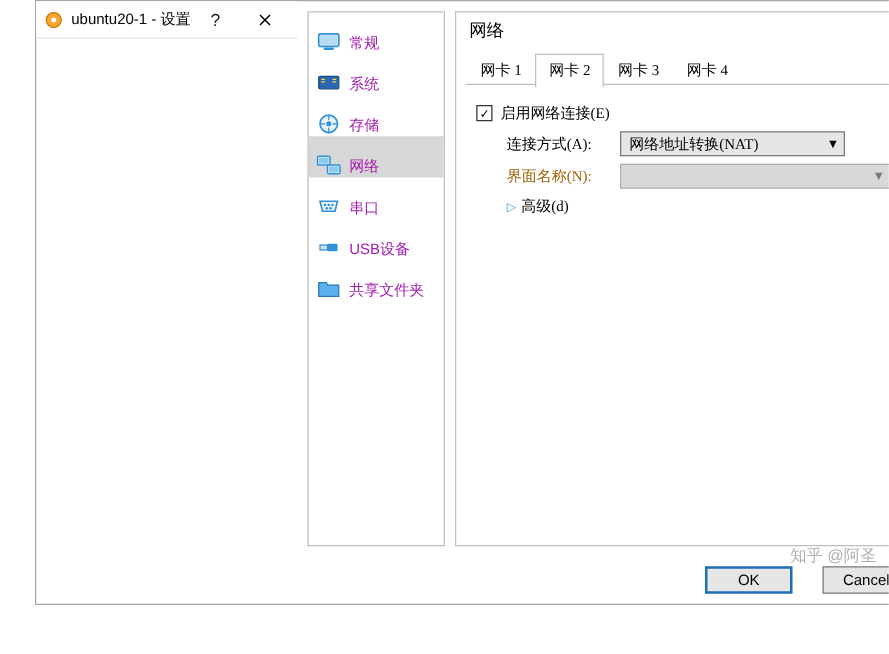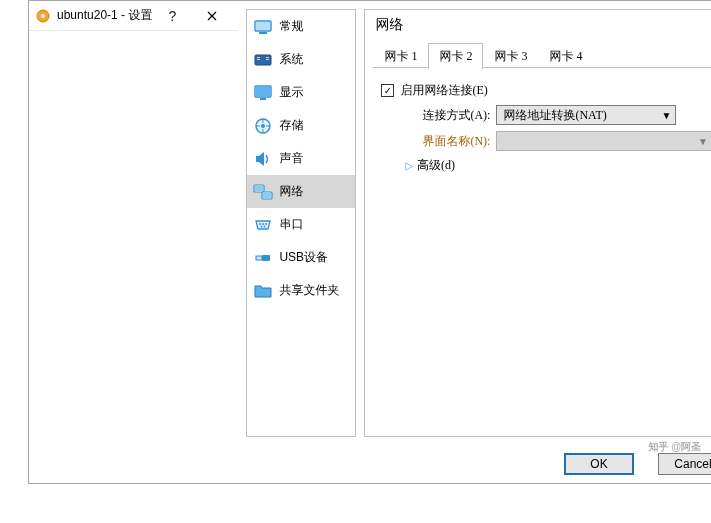--- a/index.html
+++ b/index.html
@@ -6,48 +6,48 @@
   body { margin: 0; font-family: "Segoe UI", "Microsoft YaHei", sans-serif; font-size: 12px; background: #fff; }
   .window { width: 711px; height: 484px; border: 1px solid #a6a6a6; display: flex; flex-direction: row; background: #fff; margin-left: 28px; }
   .titlebar { height: 30px; display: flex; align-items: center; padding: 0 6px; border-bottom: 1px solid #e6e6e6; background: #fff; }
   .title-icon { width: 16px; height: 16px; margin-right: 6px; }
   .title-text { flex: 0 0 auto; color: #000; }
   .title-spacer { flex: 1; }
   .title-btn { width: 40px; height: 28px; display: flex; align-items: center; justify-content: center; color: #222; font-size: 14px; }
   .body-area { flex: 1; display: flex; flex-direction: column; min-height: 0; }
   .content-area { flex: 1; display: flex; padding: 8px; gap: 8px; min-height: 0; }
   .sidebar { width: 110px; border: 1px solid #bfbfbf; background: #fff; overflow: auto; }
-  .side-item { display: flex; align-items: center; height: 33px; padding: 0 6px; color: #000000; }
+  .side-item { display: flex; align-items: flex-end; height: 33px; padding: 0 6px; color: #a21caf; }
   .side-item.selected { background: #d7d7d7; }
   .side-icon { width: 20px; height: 20px; margin-right: 6px; display: flex; align-items: center; justify-content: center; }
   .side-icon svg { width: 20px; height: 20px; }
   .main { flex: 1; border: 1px solid #bfbfbf; display: flex; flex-direction: column; min-width: 0; }
   .section-title { padding: 6px 10px 8px 10px; font-size: 14px; }
   .tabs { display: flex; align-items: flex-start; border-bottom: 1px solid #bfbfbf; margin: 0 8px; height: 26px; font-family: "SimSun", serif; }
   .tab { padding: 4px 10px; border: 1px solid transparent; border-bottom: none; position: relative; top: 1px; }
   .tab.active { background: #fff; border-color: #bfbfbf; border-bottom: 1px solid #fff; }
   .panel { padding: 8px 16px; font-family: "SimSun", serif; }
   .row { display: flex; align-items: center; margin: 6px 0; }
   .chk { width: 13px; height: 13px; border: 1px solid #333; display: inline-flex; align-items: center; justify-content: center; margin-right: 6px; font-size: 10px; color: #000; }
   .chklabel { }
   .indent { padding-left: 24px; }
-  .field-label { width: 85px; text-align: right; margin-right: 6px; }
+  .field-label { width: 85px; margin-right: 6px; }
   .field-label.disabled { color: #a16207; }
   .dropdown { display: flex; align-items: center; border: 1px solid #7a7a7a; background: #e6e6e6; height: 20px; gap: 42px; }
   .dropdown.attach { width: 180px; }
   .dropdown.iface { flex: 1; }
   .dropdown.disabled { color: #7a7a7a; border-color: #b0b0b0; background: #d8d8d8; }
   .dd-text { flex: 1; padding: 0 6px; font-size: 12px; }
   .dd-arrow { width: 18px; height: 18px; display: flex; align-items: center; justify-content: center; font-size: 10px; }
   .tree-row { display: flex; align-items: center; margin-top: 4px; padding-left: 24px; }
   .tri { color: #4a9fd6; margin-right: 4px; font-size: 10px; }
   .footer { display: flex; justify-content: flex-end; align-items: center; padding: 8px 10px; gap: 24px; border-top: 0; }
   .btn { min-width: 70px; height: 22px; display: flex; align-items: center; justify-content: center; border: 1px solid #7a7a7a; background: #e6e6e6; font-size: 12px; }
   .btn.primary { border: 2px solid #1d6fb8; background: #e6e6e6; }
-  .watermark { position: absolute; right: 10px; bottom: 30px; color: rgba(120,120,120,.6); font-size: 10px; pointer-events: none; font-weight: bold; }
+  .watermark { position: absolute; right: 10px; bottom: 30px; color: rgba(120,120,120,.6); font-size: 13px; pointer-events: none; }
   .window-wrap { position: relative; }
 </style>
 </head>
 <body>
 
 <div class="window-wrap">
 <div class="window">
 
   <div class="titlebar">
     <span class="title-icon">
@@ -88,45 +88,26 @@
                   <rect x="4" y="9" width="3" height="1" fill="#ffd04a"></rect>
                   <rect x="13" y="7" width="3" height="1" fill="#ffd04a"></rect>
                   <rect x="13" y="9" width="3" height="1" fill="#ffd04a"></rect>
                 </svg>
               </span>
           <span>系统</span>
         </div>
         <div class="side-item">
           <span class="side-icon">
                 <svg viewBox="0 0 20 20">
-                  <rect x="2" y="3" width="16" height="11" rx="1" fill="#fff" stroke="#3090d8" stroke-width="1.4"></rect>
-                  <rect x="3" y="4" width="14" height="9" fill="#5fb4ee"></rect>
-                  <rect x="7" y="15" width="6" height="2" fill="#3090d8"></rect>
-                </svg>
-              </span>
-          <span>显示</span>
-        </div>
-        <div class="side-item">
-          <span class="side-icon">
-                <svg viewBox="0 0 20 20">
                   <circle cx="10" cy="10" r="7" fill="#e8f2fb" stroke="#3090d8" stroke-width="1.4"></circle>
                   <circle cx="10" cy="10" r="2" fill="#3090d8"></circle>
                   <path d="M10 3 L10 7 M3 10 L7 10 M13 10 L17 10 M10 13 L10 17" stroke="#3090d8"></path>
                 </svg>
               </span>
           <span>存储</span>
-        </div>
-        <div class="side-item">
-          <span class="side-icon">
-                <svg viewBox="0 0 20 20">
-                  <path d="M3 7 L6 7 L11 3 L11 17 L6 13 L3 13 Z" fill="#3090d8"></path>
-                  <path d="M13 6 Q16 10 13 14" fill="none" stroke="#3090d8" stroke-width="1.4"></path>
-                </svg>
-              </span>
-          <span>声音</span>
         </div>
         <div class="side-item selected">
           <span class="side-icon">
                 <svg viewBox="0 0 20 20">
                   <rect x="1" y="3" width="10" height="7" rx="1" fill="#fff" stroke="#3090d8" stroke-width="1.2"></rect>
                   <rect x="2" y="4" width="8" height="5" fill="#8ec9f0"></rect>
                   <rect x="9" y="10" width="10" height="7" rx="1" fill="#fff" stroke="#3090d8" stroke-width="1.2"></rect>
                   <rect x="10" y="11" width="8" height="5" fill="#8ec9f0"></rect>
                 </svg>
               </span>

